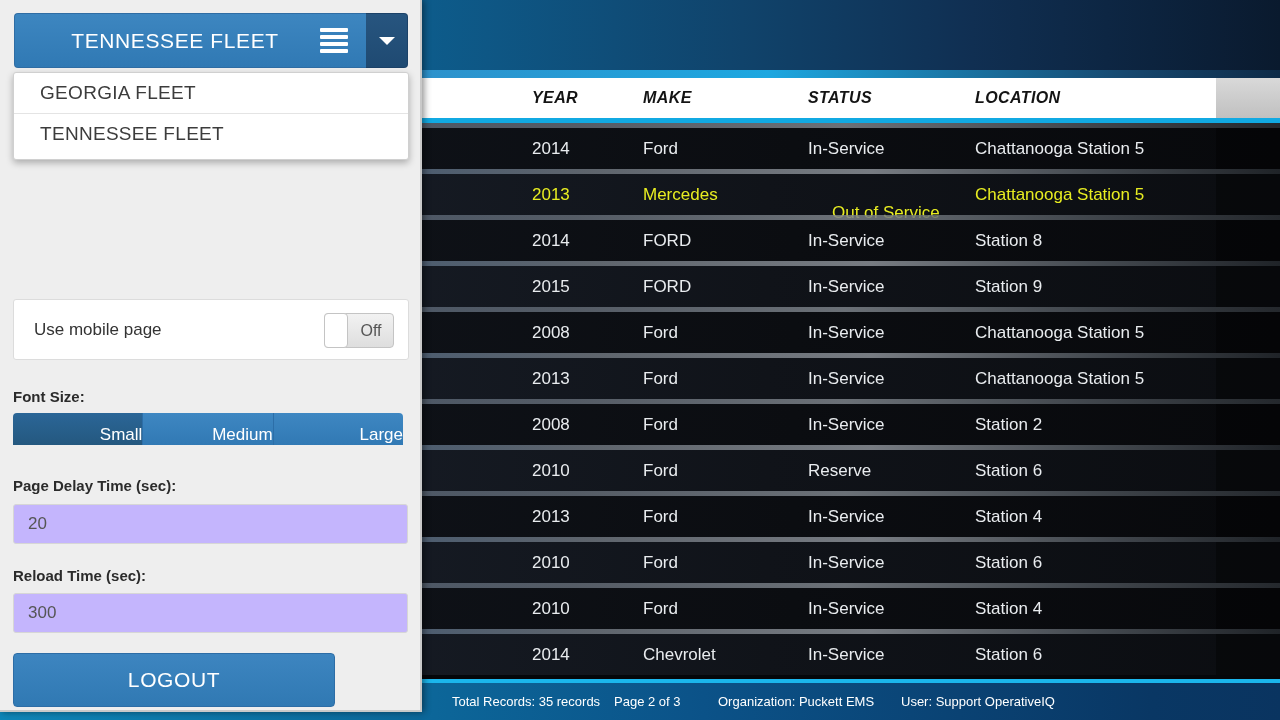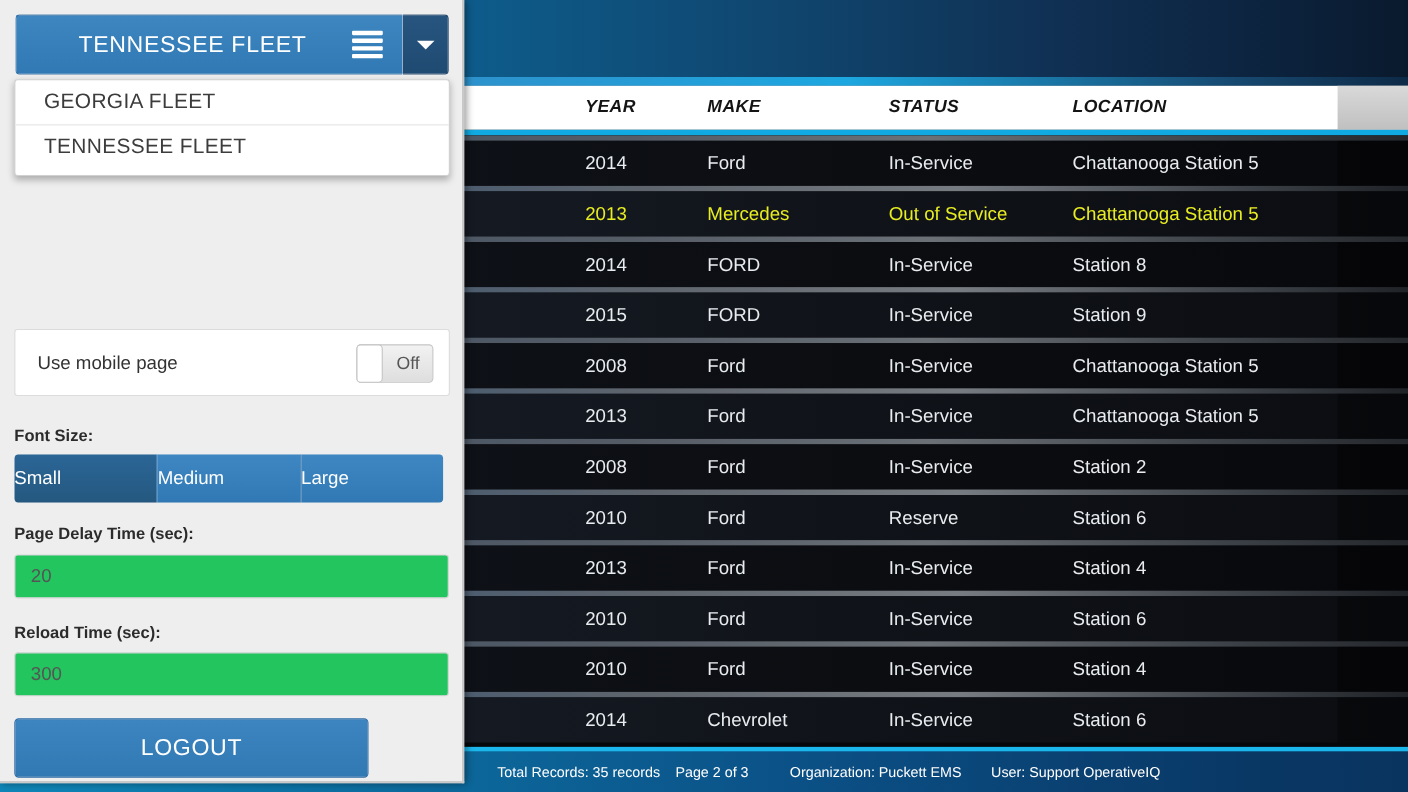--- a/index.html
+++ b/index.html
@@ -172,31 +172,31 @@
   }
   #fontsize-label { top:388px; }
   #pagedelay-label { top:477px; }
   #reload-label { top:567px; }
 
   #fontsize-group {
     position:absolute; left:13px; top:413px; width:390px; height:44px;
     border-radius:4px; overflow:hidden; display:flex;
   }
   .seg {
-    flex:1; height:44px; line-height:44px; text-align:left;
+    flex:1; height:32px; line-height:44px; text-align:right;
     color:#ffffff; font-size:17px;
     background:linear-gradient(to bottom,#3e87c2,#3179b4);
     border-right:1px solid #2c6ea8;
   }
   .seg:last-child { border-right:none; }
   .seg.active { background:linear-gradient(to bottom,#2b6697,#24587f); }
 
   .text-input {
     position:absolute; left:13px; width:395px; height:40px;
-    background:#22c55e; border:1px solid #d6d6d6; border-radius:3px;
+    background:#c4b5fd; border:1px solid #d6d6d6; border-radius:3px;
     font-size:17px; color:#555555; padding-left:14px; line-height:38px;
   }
   #pagedelay-input { top:504px; }
   #reload-input { top:593px; }
 
   #logout-button {
     position:absolute; left:13px; top:653px; width:322px; height:54px;
     background:linear-gradient(to bottom,#3d85c0,#3079b3);
     border:1px solid #2d6da6; border-radius:4px;
     color:#ffffff; font-size:21px; line-height:52px; text-align:center;
@@ -230,21 +230,21 @@
           <div class="cell" style="left: 808px;">In-Service</div>
           <div class="cell" style="left: 975px;">Chattanooga Station 5</div>
           <div class="cellstrip"></div>
         </div>
       </div>
       <div class="row even highlight">
         <div class="sep"></div>
         <div class="body">
           <div class="cell" style="left: 532px;">2013</div>
           <div class="cell" style="left: 643px;">Mercedes</div>
-          <div class="cell" style="left: 808px;">Out of Service</div>
+          <div class="cell" style="left: 832px; margin-top: 18px;">Out of Service</div>
           <div class="cell" style="left: 975px;">Chattanooga Station 5</div>
           <div class="cellstrip"></div>
         </div>
       </div>
       <div class="row odd">
         <div class="sep"></div>
         <div class="body">
           <div class="cell" style="left: 532px;">2014</div>
           <div class="cell" style="left: 643px;">FORD</div>
           <div class="cell" style="left: 808px;">In-Service</div>

